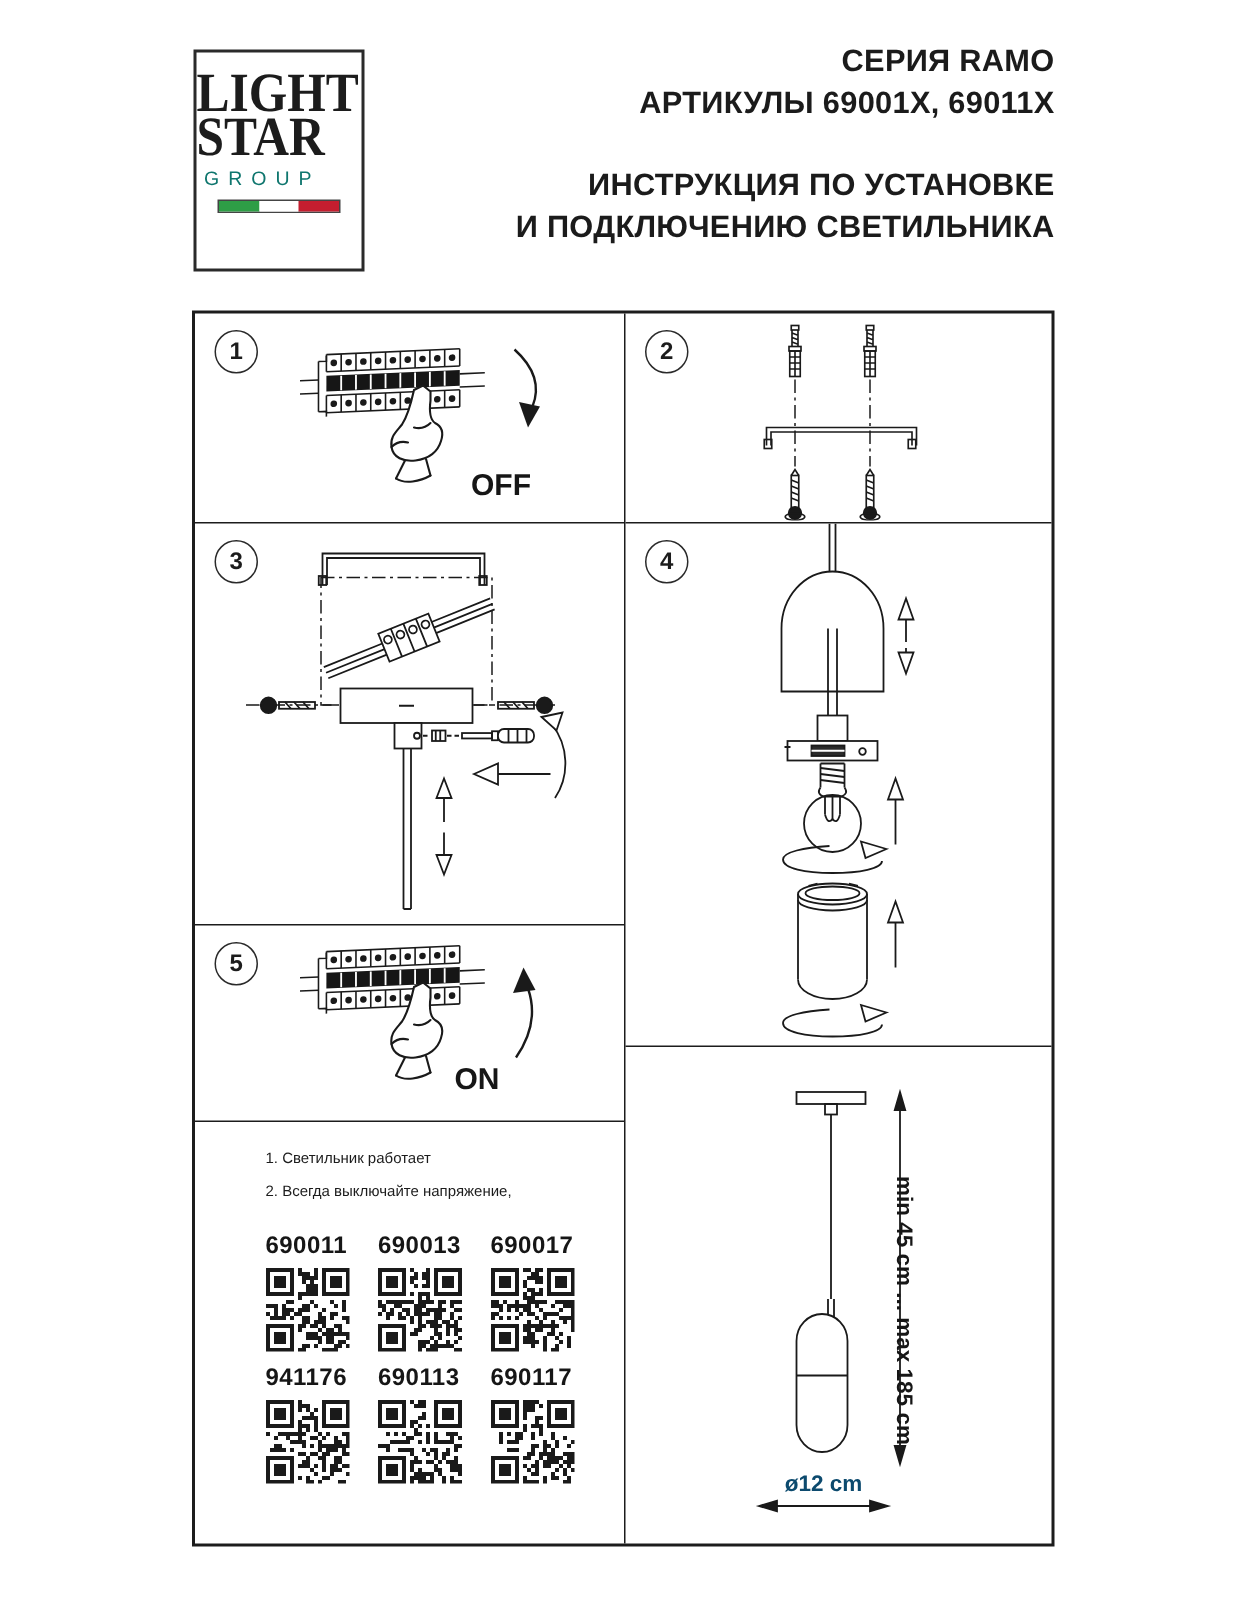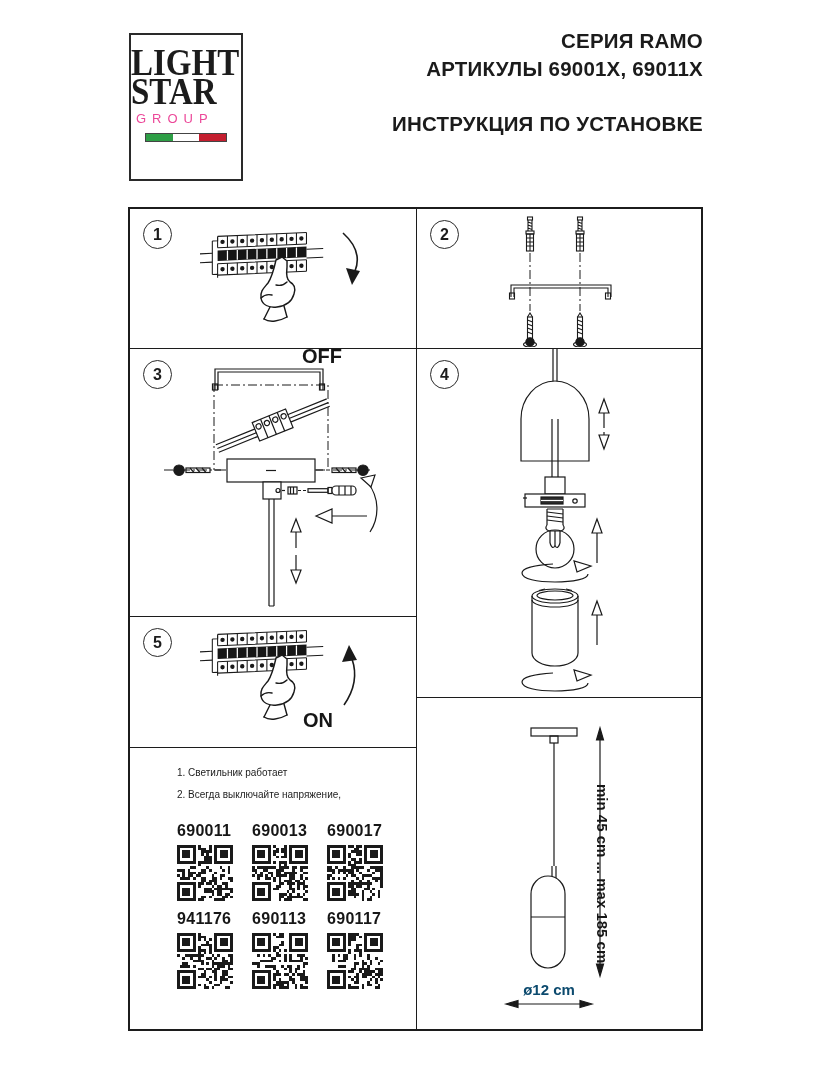--- a/index.html
+++ b/index.html
@@ -4,21 +4,21 @@
 <style>
   html,body{margin:0;padding:0;background:#fff;}
   .page{position:relative;width:826px;height:1070px;background:#fff;color:#1c1c1c;
         font-family:"Liberation Sans",sans-serif;overflow:hidden;}
 
   
   .logo-box{position:absolute;left:129px;top:33px;width:114px;height:148px;
             border:2px solid #2a2a2a;box-sizing:border-box;text-align:left;padding-top:14px;}
   .logo-word{font-family:"Liberation Serif",serif;font-weight:bold;font-size:33px;line-height:29px;
              letter-spacing:0;color:#1c1c1c;transform:scaleY(1.12);}
-  .logo-group{font-size:13px;letter-spacing:6px;padding-left:5px;margin-top:4px;color:#ec4899;}
+  .logo-group{font-size:13px;letter-spacing:6px;padding-left:5px;margin-top:4px;color:#0f766e;}
   .flag{display:flex;width:82px;height:9px;margin:7px auto 0;border:1px solid #444;box-sizing:border-box;}
   .flag span{flex:1;}
   .f-g{background:#2e9e46;}.f-w{background:#ffffff;}.f-r{background:#c41e2f;}
 
   .titles{position:absolute;right:123px;top:27px;text-align:right;margin-left:32px;}
   .t-line{font-weight:bold;font-size:20.5px;line-height:28px;letter-spacing:.2px;color:#1b1b1b;}
   .t-block2{margin-top:27px;}
 
   
   .grid{position:absolute;left:128px;top:207px;width:575px;height:824px;
@@ -29,21 +29,21 @@
   .panel{position:relative;box-sizing:border-box;border-bottom:1.5px solid #1c1c1c;}
   .panel:last-child{border-bottom:none;}
   .p1{height:140px;} .p3{height:268px;} .p5{height:131px;} .pnotes{flex:1;}
   .p2{height:140px;} .p4{height:349px;} .pdims{flex:1;}
   .panel svg.draw{position:absolute;left:0;top:0;}
 
   .step-num{position:absolute;left:13px;top:11px;width:27px;height:27px;border:1.4px solid #2a2a2a;
             border-radius:50%;font-size:16px;font-weight:bold;display:flex;align-items:center;
             justify-content:center;background:#fff;z-index:2;}
   .lbl{position:absolute;font-weight:600;font-size:20px;color:#161616;z-index:2;}
-  .lbl-off{left:172px;top:104px;margin-top:32px;}
+  .lbl-off{left:184px;top:104px;}
   .lbl-on{left:173px;top:92px;}
 
   
   .pnotes{padding:14px 0 0 47px;}
   .note-line{margin:0;font-size:10px;line-height:22px;color:#1c1c1c;}
   .qr-grid{margin-top:16px;}
   .qr-row{display:flex;gap:19px;margin-bottom:9px;}
   .qr-col{width:56px;text-align:left;}
   .qr-label{font-size:16px;font-weight:bold;letter-spacing:.3px;margin-bottom:5px;color:#161616;}
   .qr{width:56px;height:56px;}
@@ -114,20 +114,21 @@
         <span class="f-w"></span>
         <span class="f-r"></span>
     </div>
   </div>
 
   <div class="titles">
     <div class="t-line">СЕРИЯ RAMO</div>
     <div class="t-line">АРТИКУЛЫ 69001X, 69011X</div>
     <div class="t-block2">
       <div class="t-line">ИНСТРУКЦИЯ ПО УСТАНОВКЕ</div>
+      <div class="t-line">И ПОДКЛЮЧЕНИЮ СВЕТИЛЬНИКА</div>
     </div>
   </div>
 
   <div class="grid">
 
     <div class="col col-left">
 
       <section class="panel p1">
         <div class="step-num">1</div>
         <svg class="draw" width="285" height="138" viewBox="0 0 285 138">

